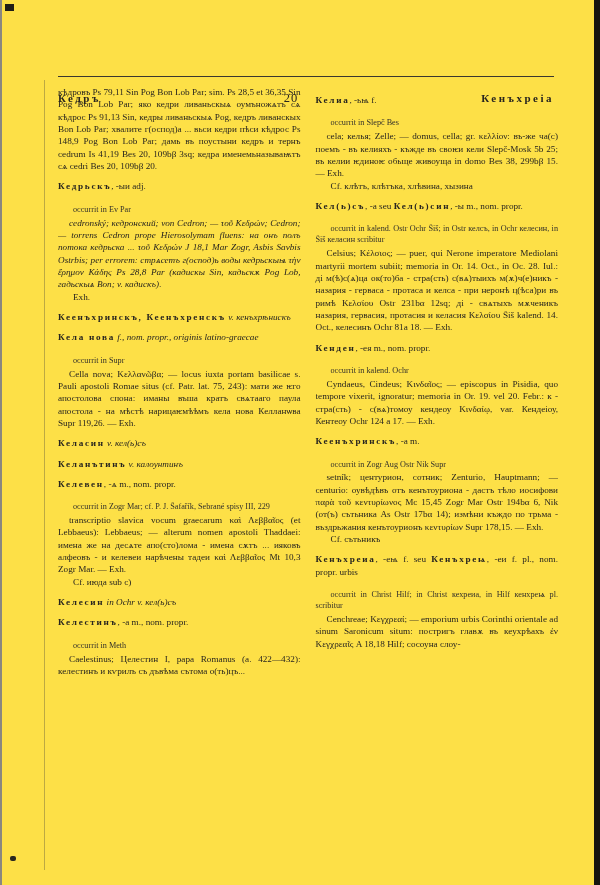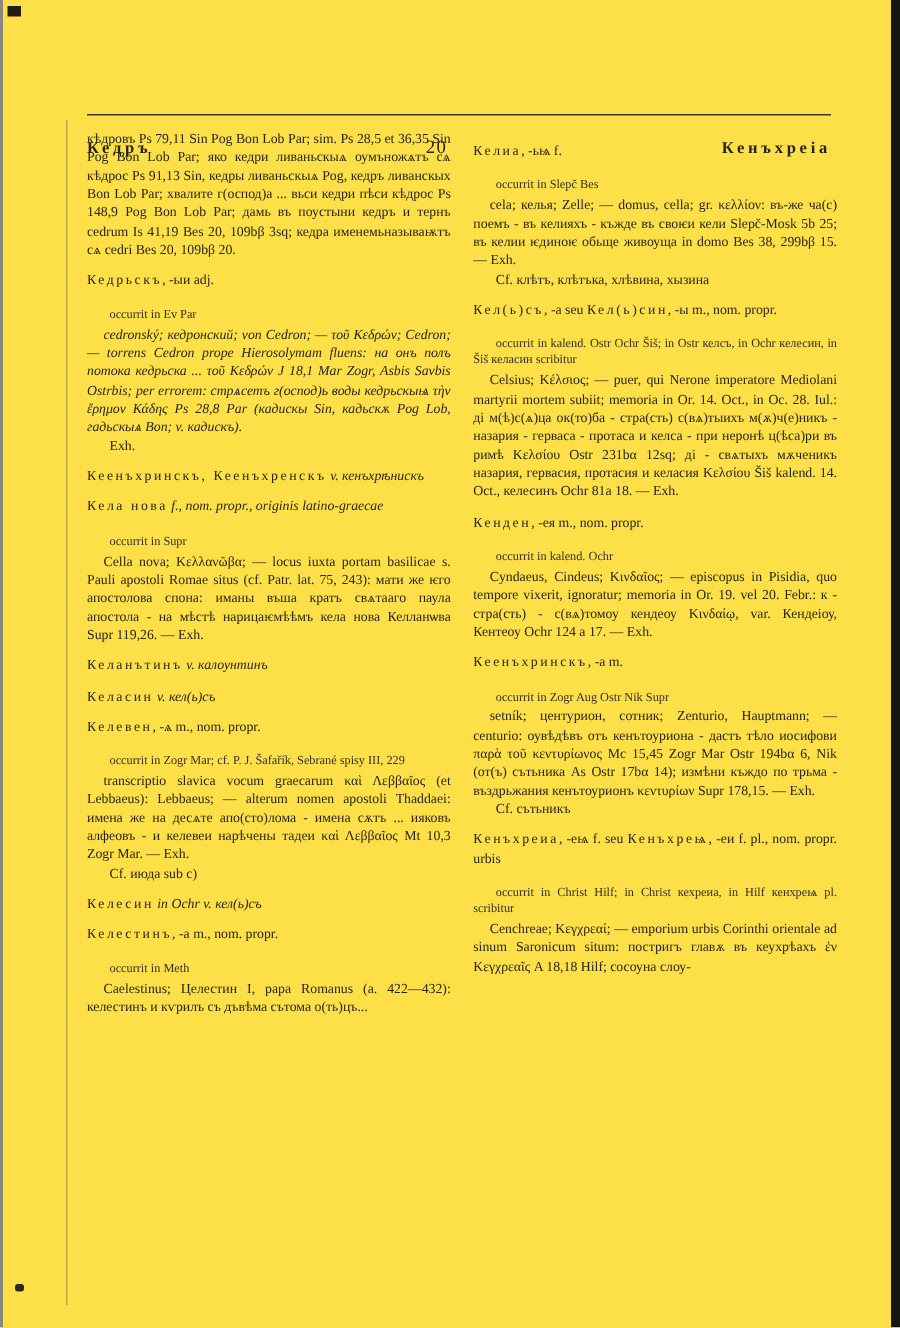--- a/index.html
+++ b/index.html
@@ -35,21 +35,21 @@
          -webkit-hyphens:auto; hyphens:auto; }
 
   .col p { margin:0; }
   p.cont { text-indent:0;font-family:Liberation Serif, serif; }
   p.body { text-indent:11px; }
   p.head { text-indent:0; margin-top:8px; }
   p.occ  { font-size:8.2px; text-indent:15px; margin-top:12px; margin-bottom:1px; color:#33302a; }
   p.cf   { text-indent:15px; }
   p.exh  { text-indent:15px; }
 
-  .hw { font-weight:normal; letter-spacing:1.7px;margin-top:29px; }
+  .hw { font-weight:bold; letter-spacing:1.7px;margin-top:29px; }
   .hw-rest { font-weight:normal; letter-spacing:0;margin-top:27px; }
   .it { font-style:italic; }
 </style>
 </head>
 <body>
 
 <div class="page">
 
   <div class="edge-right"></div>
   <div class="edge-left"></div>
@@ -81,25 +81,25 @@
         <p class="head"><span class="hw">Кеенъхринскъ, Кеенъхренскъ</span><span class="hw-rest it"> v. кенъхрѣнискъ</span></p>
       </div>
 
       <div>
         <p class="head"><span class="hw">Кела нова</span><span class="hw-rest it"> f., nom. propr., originis latino-graecae</span></p>
         <p class="occ">occurrit in Supr</p>
         <p class="body">Cella nova; Κελλανῶβα; — locus iuxta portam basilicae s. Pauli apostoli Romae situs (cf. Patr. lat. 75, 243): мати же ѥго апостолова спона: иманы въша кратъ свѧтааго паула апостола - на мѣстѣ нарицаѥмѣѣмъ кела нова Келланѡва Supr 119,26. — Exh.</p>
       </div>
 
       <div>
-        <p class="head"><span class="hw">Келанътинъ</span><span class="hw-rest it"> v. калоунтинъ</span></p>
+        <p class="head"><span class="hw">Келасин</span><span class="hw-rest it"> v. кел(ь)съ</span></p>
       </div>
 
       <div>
-        <p class="head"><span class="hw">Келасин</span><span class="hw-rest it"> v. кел(ь)съ</span></p>
+        <p class="head"><span class="hw">Келанътинъ</span><span class="hw-rest it"> v. калоунтинъ</span></p>
       </div>
 
       <div>
         <p class="head"><span class="hw">Келевен</span><span class="hw-rest">, -ѧ m., nom. propr.</span></p>
         <p class="occ">occurrit in Zogr Mar; cf. P. J. Šafařík, Sebrané spisy III, 229</p>
         <p class="body">transcriptio slavica vocum graecarum καὶ Λεββαῖος (et Lebbaeus): Lebbaeus; — alterum nomen apostoli Thaddaei: имена же на десѧте апо(сто)лома - имена сѫтъ ... ияковъ алфеовъ - и келевеи нарѣчены тадеи καὶ Λεββαῖος Mt 10,3 Zogr Mar. — Exh.</p>
         <p class="cf">Cf. июда sub c)</p>
       </div>
 
       <div>

